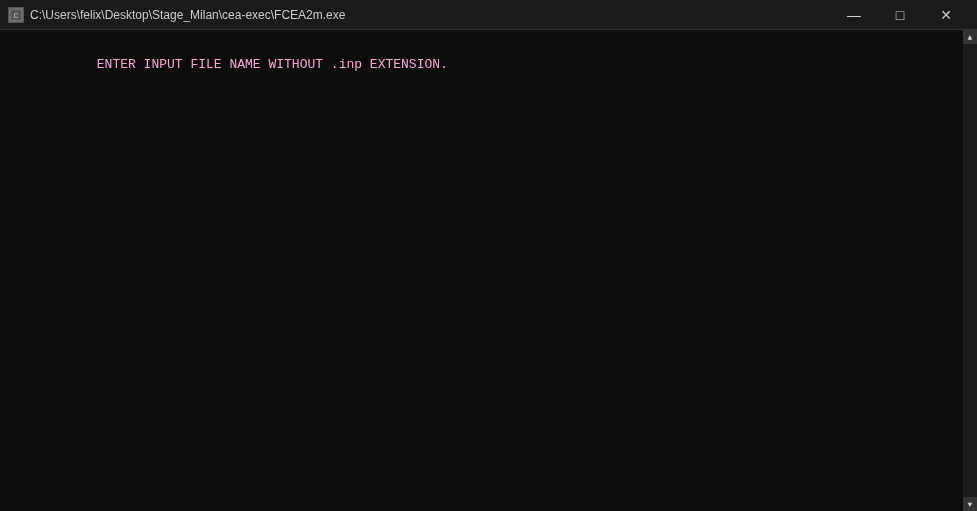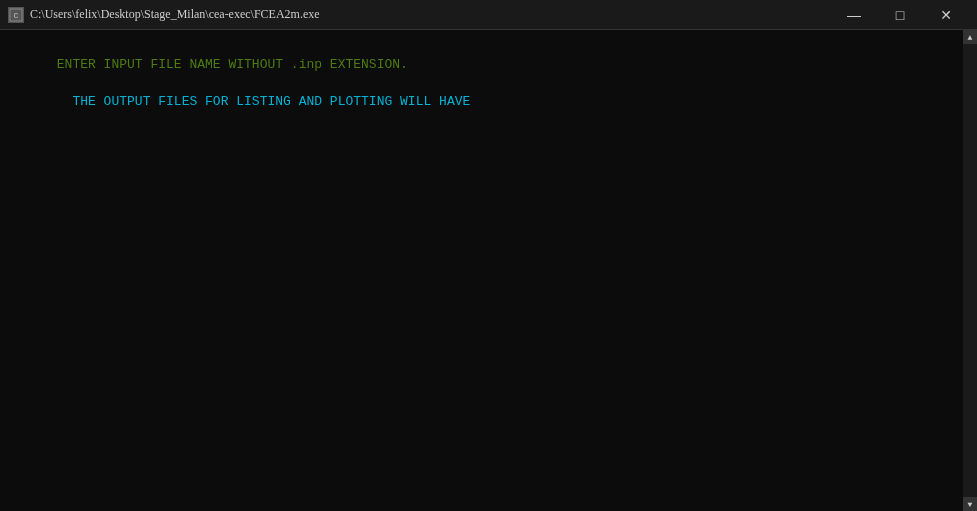--- a/index.html
+++ b/index.html
@@ -44,21 +44,21 @@
       justify-content: center;
       font-size: 10px;
       color: #aaa;
       flex-shrink: 0;
     }
 
     .title-bar-text {
       flex: 1;
       font-size: 12px;
       color: #cccccc;
-      font-family: Liberation Serif, serif;
+      font-family: Liberation Sans, sans-serif;
       white-space: nowrap;
       overflow: hidden;
       text-overflow: ellipsis;
     }
 
     .title-bar-controls {
       display: flex;
       align-items: center;
       gap: 0;
       margin-left: 8px;
@@ -87,21 +87,22 @@
     }
 
     .console-text {
       font-family: 'Courier New', Courier, monospace;
       font-size: 13px;
       line-height: 1.4;
       white-space: pre;
     }
 
     .line-white {
-      color: #4d7c0f;
+      color: #f9a8d4;
+      margin-left: 40px;
     }
 
     .line-cyan {
       color: #00b4d8;
     }
 
     .scrollbar-right {
       position: absolute;
       right: 0;
       top: 0;
@@ -142,21 +143,21 @@
     <div class="title-bar-controls">
       <button class="title-bar-btn">—</button>
       <button class="title-bar-btn">□</button>
       <button class="title-bar-btn close">✕</button>
     </div>
   </div>
 
   <div class="console-area">
     <div class="console-text">
       <span class="line-white">ENTER INPUT FILE NAME WITHOUT .inp EXTENSION.</span><br>
-      <span class="line-cyan">  THE OUTPUT FILES FOR LISTING AND PLOTTING WILL HAVE</span><br>
+      <br>
     </div>
 
     <div class="scrollbar-right">
       <div class="scrollbar-arrow">▲</div>
       <div style="flex:1"></div>
       <div class="scrollbar-arrow">▼</div>
     </div>
   </div>
 </div>
 

